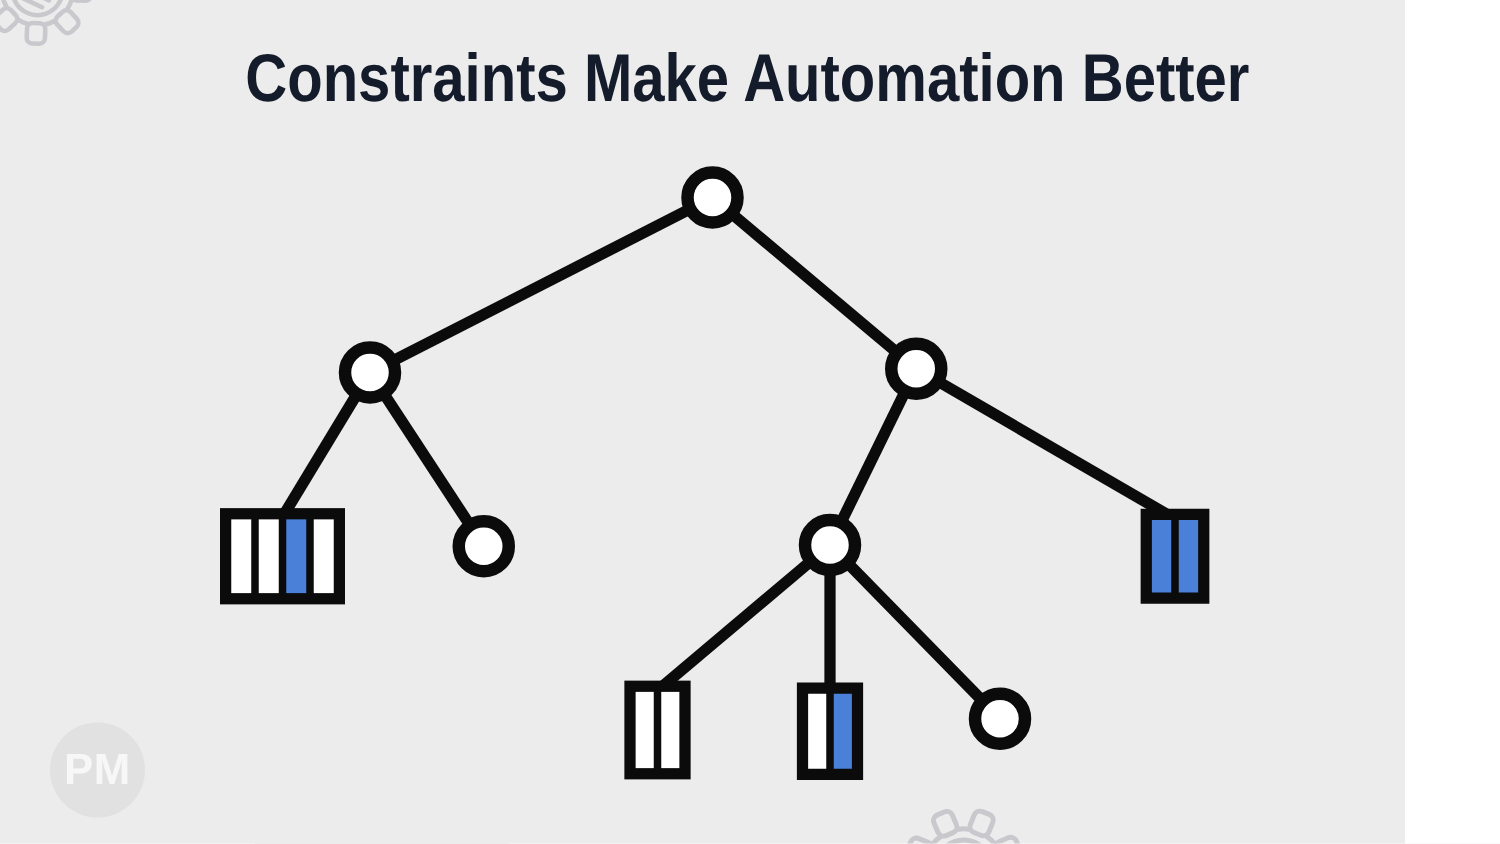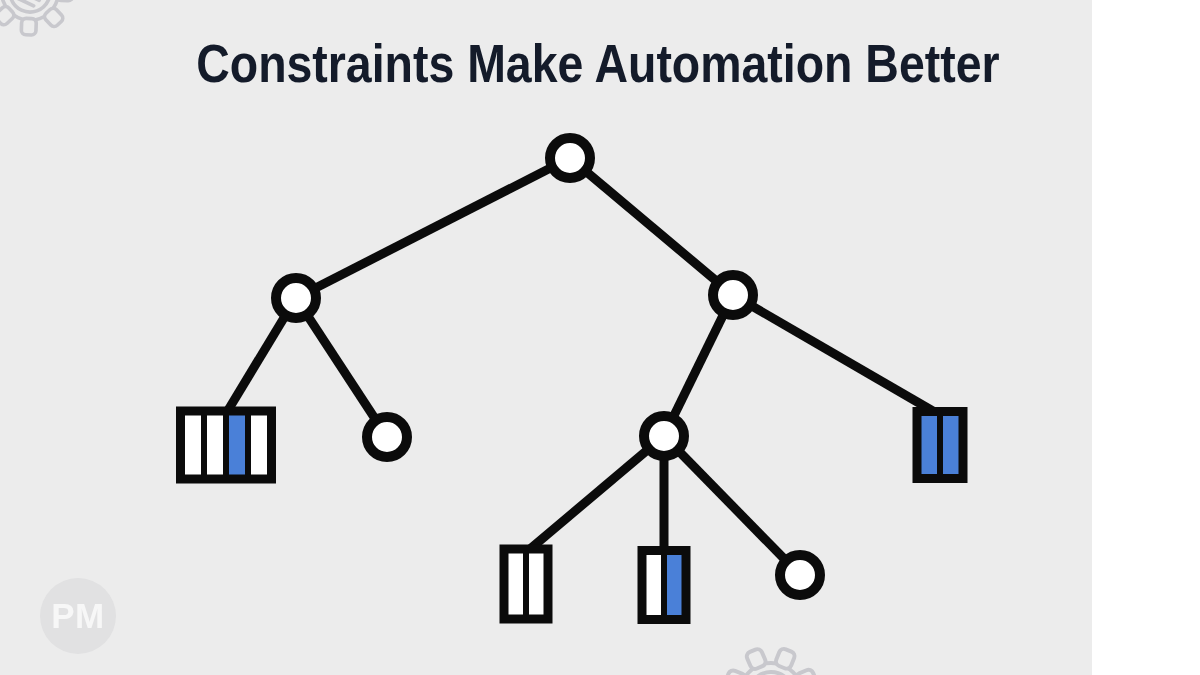--- a/index.html
+++ b/index.html
@@ -3,20 +3,21 @@
 <meta charset="utf-8">
 <style>
   html,body{margin:0;padding:0;}
   body{
     width:1200px;height:675px;overflow:hidden;
     font-family:"Liberation Sans",sans-serif;
   }
   .stage{
     position:relative;width:1092px;height:675px;overflow:hidden;
     background:#ececec;
+    padding-left:32px;
   }
   .title{
     position:absolute;top:34px;left:0;width:1200px;margin:0;
     text-align:center;font-size:54px;line-height:58px;font-weight:bold;
     letter-spacing:0px;transform:scaleX(0.86);transform-origin:585px 50%;
     color:#141b2a;white-space:nowrap;
   }
   #tree-canvas{position:absolute;left:0;top:0;}
   .pm-logo{
     position:absolute;left:40px;top:578px;width:76px;height:76px;

